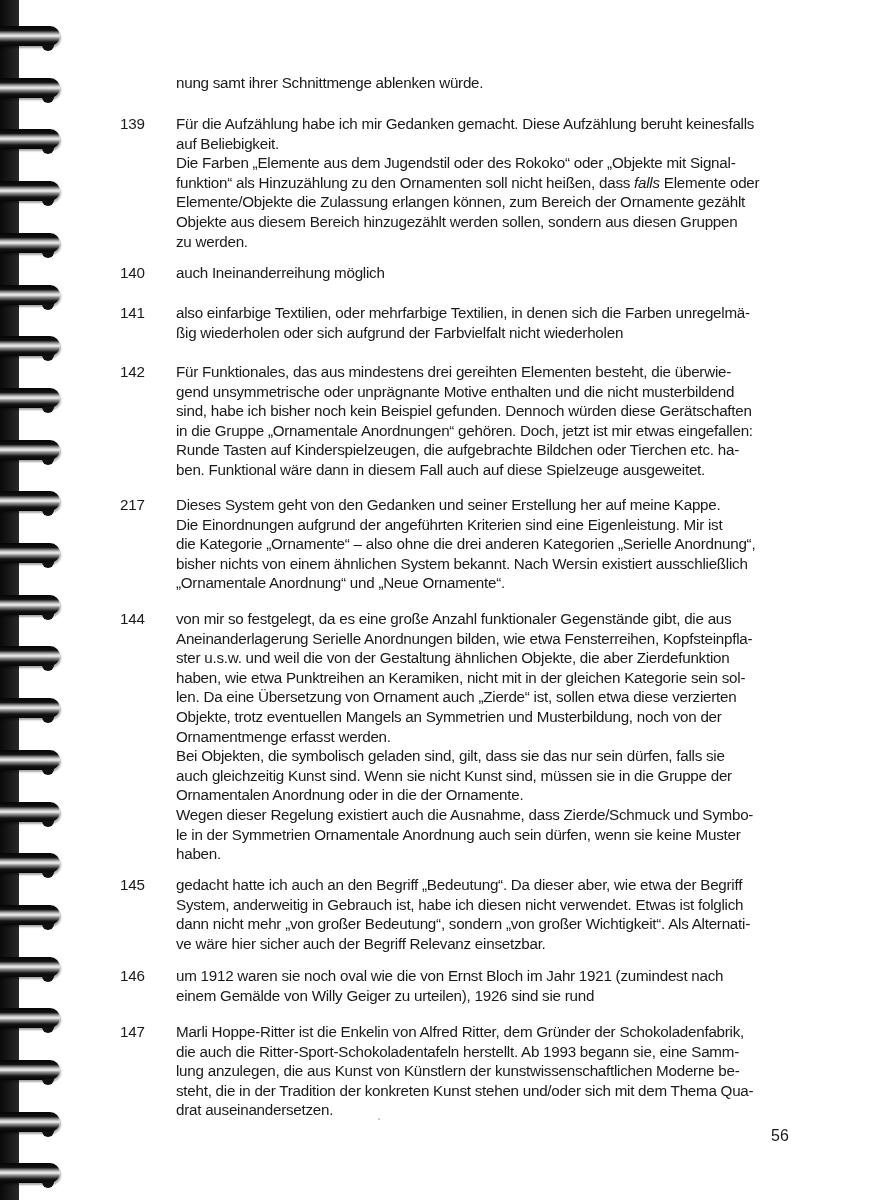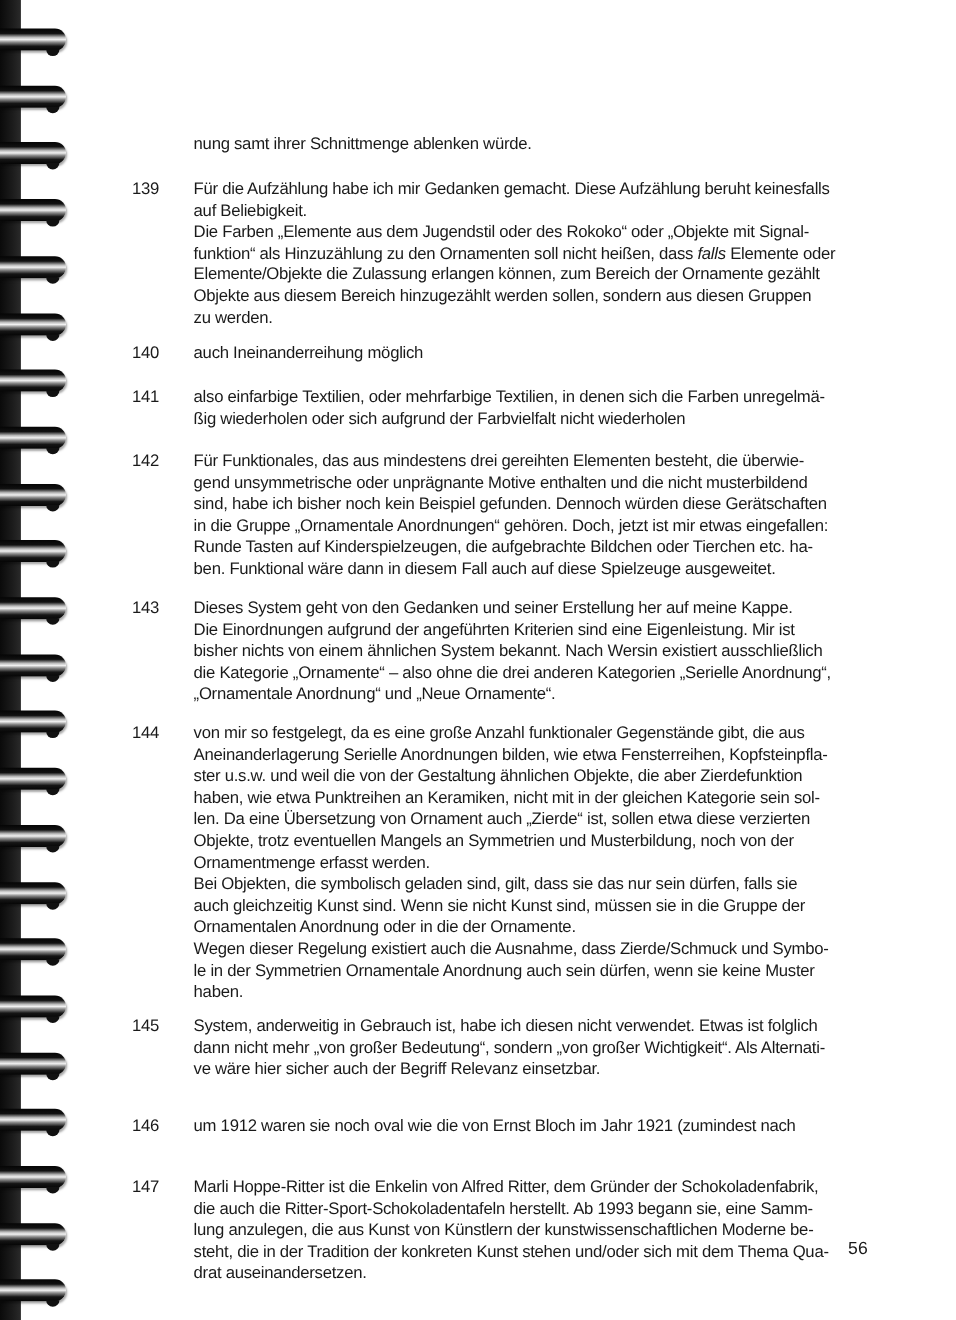--- a/index.html
+++ b/index.html
@@ -17,21 +17,21 @@
     background: linear-gradient(180deg, #050505 0%, #111 22%, #bdbdbd 40%, #f0f0f0 50%, #8a8a8a 62%, #151515 80%, #050505 100%);
     box-shadow: 1px 2px 2px rgba(0,0,0,0.35);
   }
   .ring::after {
     content: ""; position: absolute; right: 6px; bottom: -5px; width: 12px; height: 6px;
     border-radius: 0 0 8px 8px; background: #111;
   }
   .page { position: absolute; left: 0; top: 0; width: 869px; height: 1200px; }
   .note {
     position: absolute; left: 120px; width: 680px;
-    font-size: 15.2px; line-height: 19.6px; letter-spacing: -0.25px; margin-top: 48px;
+    font-size: 15.2px; line-height: 19.6px; letter-spacing: -0.25px;
   }
   .note .num { position: absolute; left: 0; top: 0; width: 50px; }
   .note .body { margin-left: 56px; width: 625px; }
   .note .line { display: block; white-space: nowrap; }
   .page-number {
     position: absolute; left: 771px; top: 1127px; font-size: 16px;
   }
   .speck { position: absolute; left: 378px; top: 1118px; width: 2px; height: 2px; background: #bbb; border-radius: 1px; }
 </style>
 </head>
@@ -106,26 +106,26 @@
       <span class="line">Für Funktionales, das aus mindestens drei gereihten Elementen besteht, die überwie-</span>
       <span class="line">gend unsymmetrische oder unprägnante Motive enthalten und die nicht musterbildend</span>
       <span class="line">sind, habe ich bisher noch kein Beispiel gefunden. Dennoch würden diese Gerätschaften</span>
       <span class="line">in die Gruppe „Ornamentale Anordnungen“ gehören. Doch, jetzt ist mir etwas eingefallen:</span>
       <span class="line">Runde Tasten auf Kinderspielzeugen, die aufgebrachte Bildchen oder Tierchen etc. ha-</span>
       <span class="line">ben. Funktional wäre dann in diesem Fall auch auf diese Spielzeuge ausgeweitet.</span>
     </div>
   </div>
 
   <div class="note" style="top:495px">
-    <span class="num">143</span>
+    <span class="num">217</span>
     <div class="body">
       <span class="line">Dieses System geht von den Gedanken und seiner Erstellung her auf meine Kappe.</span>
       <span class="line">Die Einordnungen aufgrund der angeführten Kriterien sind eine Eigenleistung. Mir ist</span>
+      <span class="line">die Kategorie „Ornamente“ – also ohne die drei anderen Kategorien „Serielle Anordnung“,</span>
       <span class="line">bisher nichts von einem ähnlichen System bekannt. Nach Wersin existiert ausschließlich</span>
-      <span class="line">die Kategorie „Ornamente“ – also ohne die drei anderen Kategorien „Serielle Anordnung“,</span>
       <span class="line">„Ornamentale Anordnung“ und „Neue Ornamente“.</span>
     </div>
   </div>
 
   <div class="note" style="top:609px">
     <span class="num">144</span>
     <div class="body">
       <span class="line">von mir so festgelegt, da es eine große Anzahl funktionaler Gegenstände gibt, die aus</span>
       <span class="line">Aneinanderlagerung Serielle Anordnungen bilden, wie etwa Fensterreihen, Kopfsteinpfla-</span>
       <span class="line">ster u.s.w. und weil die von der Gestaltung ähnlichen Objekte, die aber Zierdefunktion</span>
@@ -138,30 +138,32 @@
       <span class="line">Ornamentalen Anordnung oder in die der Ornamente.</span>
       <span class="line">Wegen dieser Regelung existiert auch die Ausnahme, dass Zierde/Schmuck und Symbo-</span>
       <span class="line">le in der Symmetrien Ornamentale Anordnung auch sein dürfen, wenn sie keine Muster</span>
       <span class="line">haben.</span>
     </div>
   </div>
 
   <div class="note" style="top:875px">
     <span class="num">145</span>
     <div class="body">
+      <span class="line">gedacht hatte ich auch an den Begriff „Bedeutung“. Da dieser aber, wie etwa der Begriff</span>
       <span class="line">System, anderweitig in Gebrauch ist, habe ich diesen nicht verwendet. Etwas ist folglich</span>
       <span class="line">dann nicht mehr „von großer Bedeutung“, sondern „von großer Wichtigkeit“. Als Alternati-</span>
       <span class="line">ve wäre hier sicher auch der Begriff Relevanz einsetzbar.</span>
     </div>
   </div>
 
   <div class="note" style="top:966px">
     <span class="num">146</span>
     <div class="body">
       <span class="line">um 1912 waren sie noch oval wie die von Ernst Bloch im Jahr 1921 (zumindest nach</span>
+      <span class="line">einem Gemälde von Willy Geiger zu urteilen), 1926 sind sie rund</span>
     </div>
   </div>
 
   <div class="note" style="top:1022px">
     <span class="num">147</span>
     <div class="body">
       <span class="line">Marli Hoppe-Ritter ist die Enkelin von Alfred Ritter, dem Gründer der Schokoladenfabrik,</span>
       <span class="line">die auch die Ritter-Sport-Schokoladentafeln herstellt. Ab 1993 begann sie, eine Samm-</span>
       <span class="line">lung anzulegen, die aus Kunst von Künstlern der kunstwissenschaftlichen Moderne be-</span>
       <span class="line">steht, die in der Tradition der konkreten Kunst stehen und/oder sich mit dem Thema Qua-</span>

